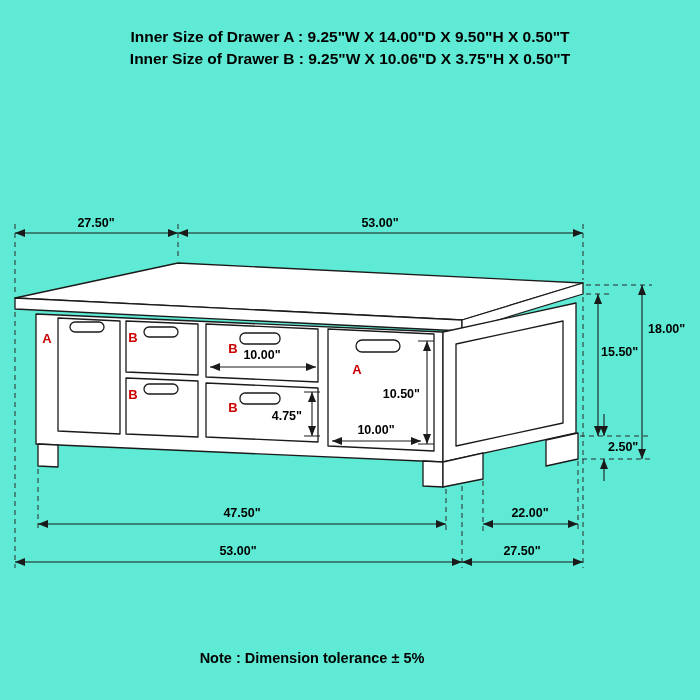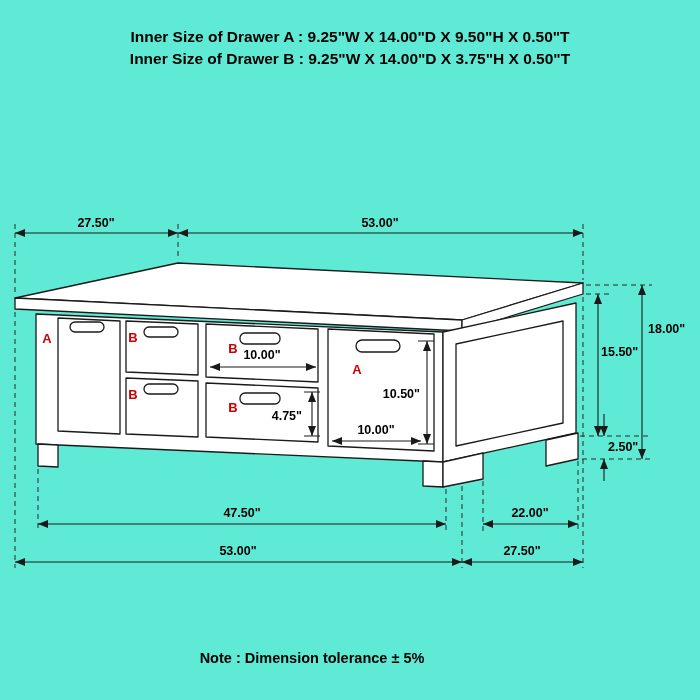--- a/index.html
+++ b/index.html
@@ -16,21 +16,21 @@
   .dimln{stroke:#1a1a1a;stroke-width:1.1;fill:none;}
   .tick{stroke:#1a1a1a;stroke-width:1;fill:none;}
 </style>
 </head>
 <body>
 
 <div class="page">
 
   <div class="header">
     <div>Inner Size of Drawer A : 9.25"W X 14.00"D X 9.50"H X 0.50"T</div>
-    <div>Inner Size of Drawer B : 9.25"W X 14.00"D X 3.75"H X 0.50"T</div>
+    <div>Inner Size of Drawer B : 9.25"W X 10.06"D X 3.75"H X 0.50"T</div>
   </div>
 
   <svg width="700" height="700" viewBox="0 0 700 700">
     <defs>
       <marker id="arr" markerWidth="10" markerHeight="10" viewBox="0 0 10 10" refX="10" refY="5" orient="auto-start-reverse" markerUnits="userSpaceOnUse">
         <path d="M0,1 L10,5 L0,9 z" fill="#1a1a1a"></path>
       </marker>
     </defs>
 
     <g>

